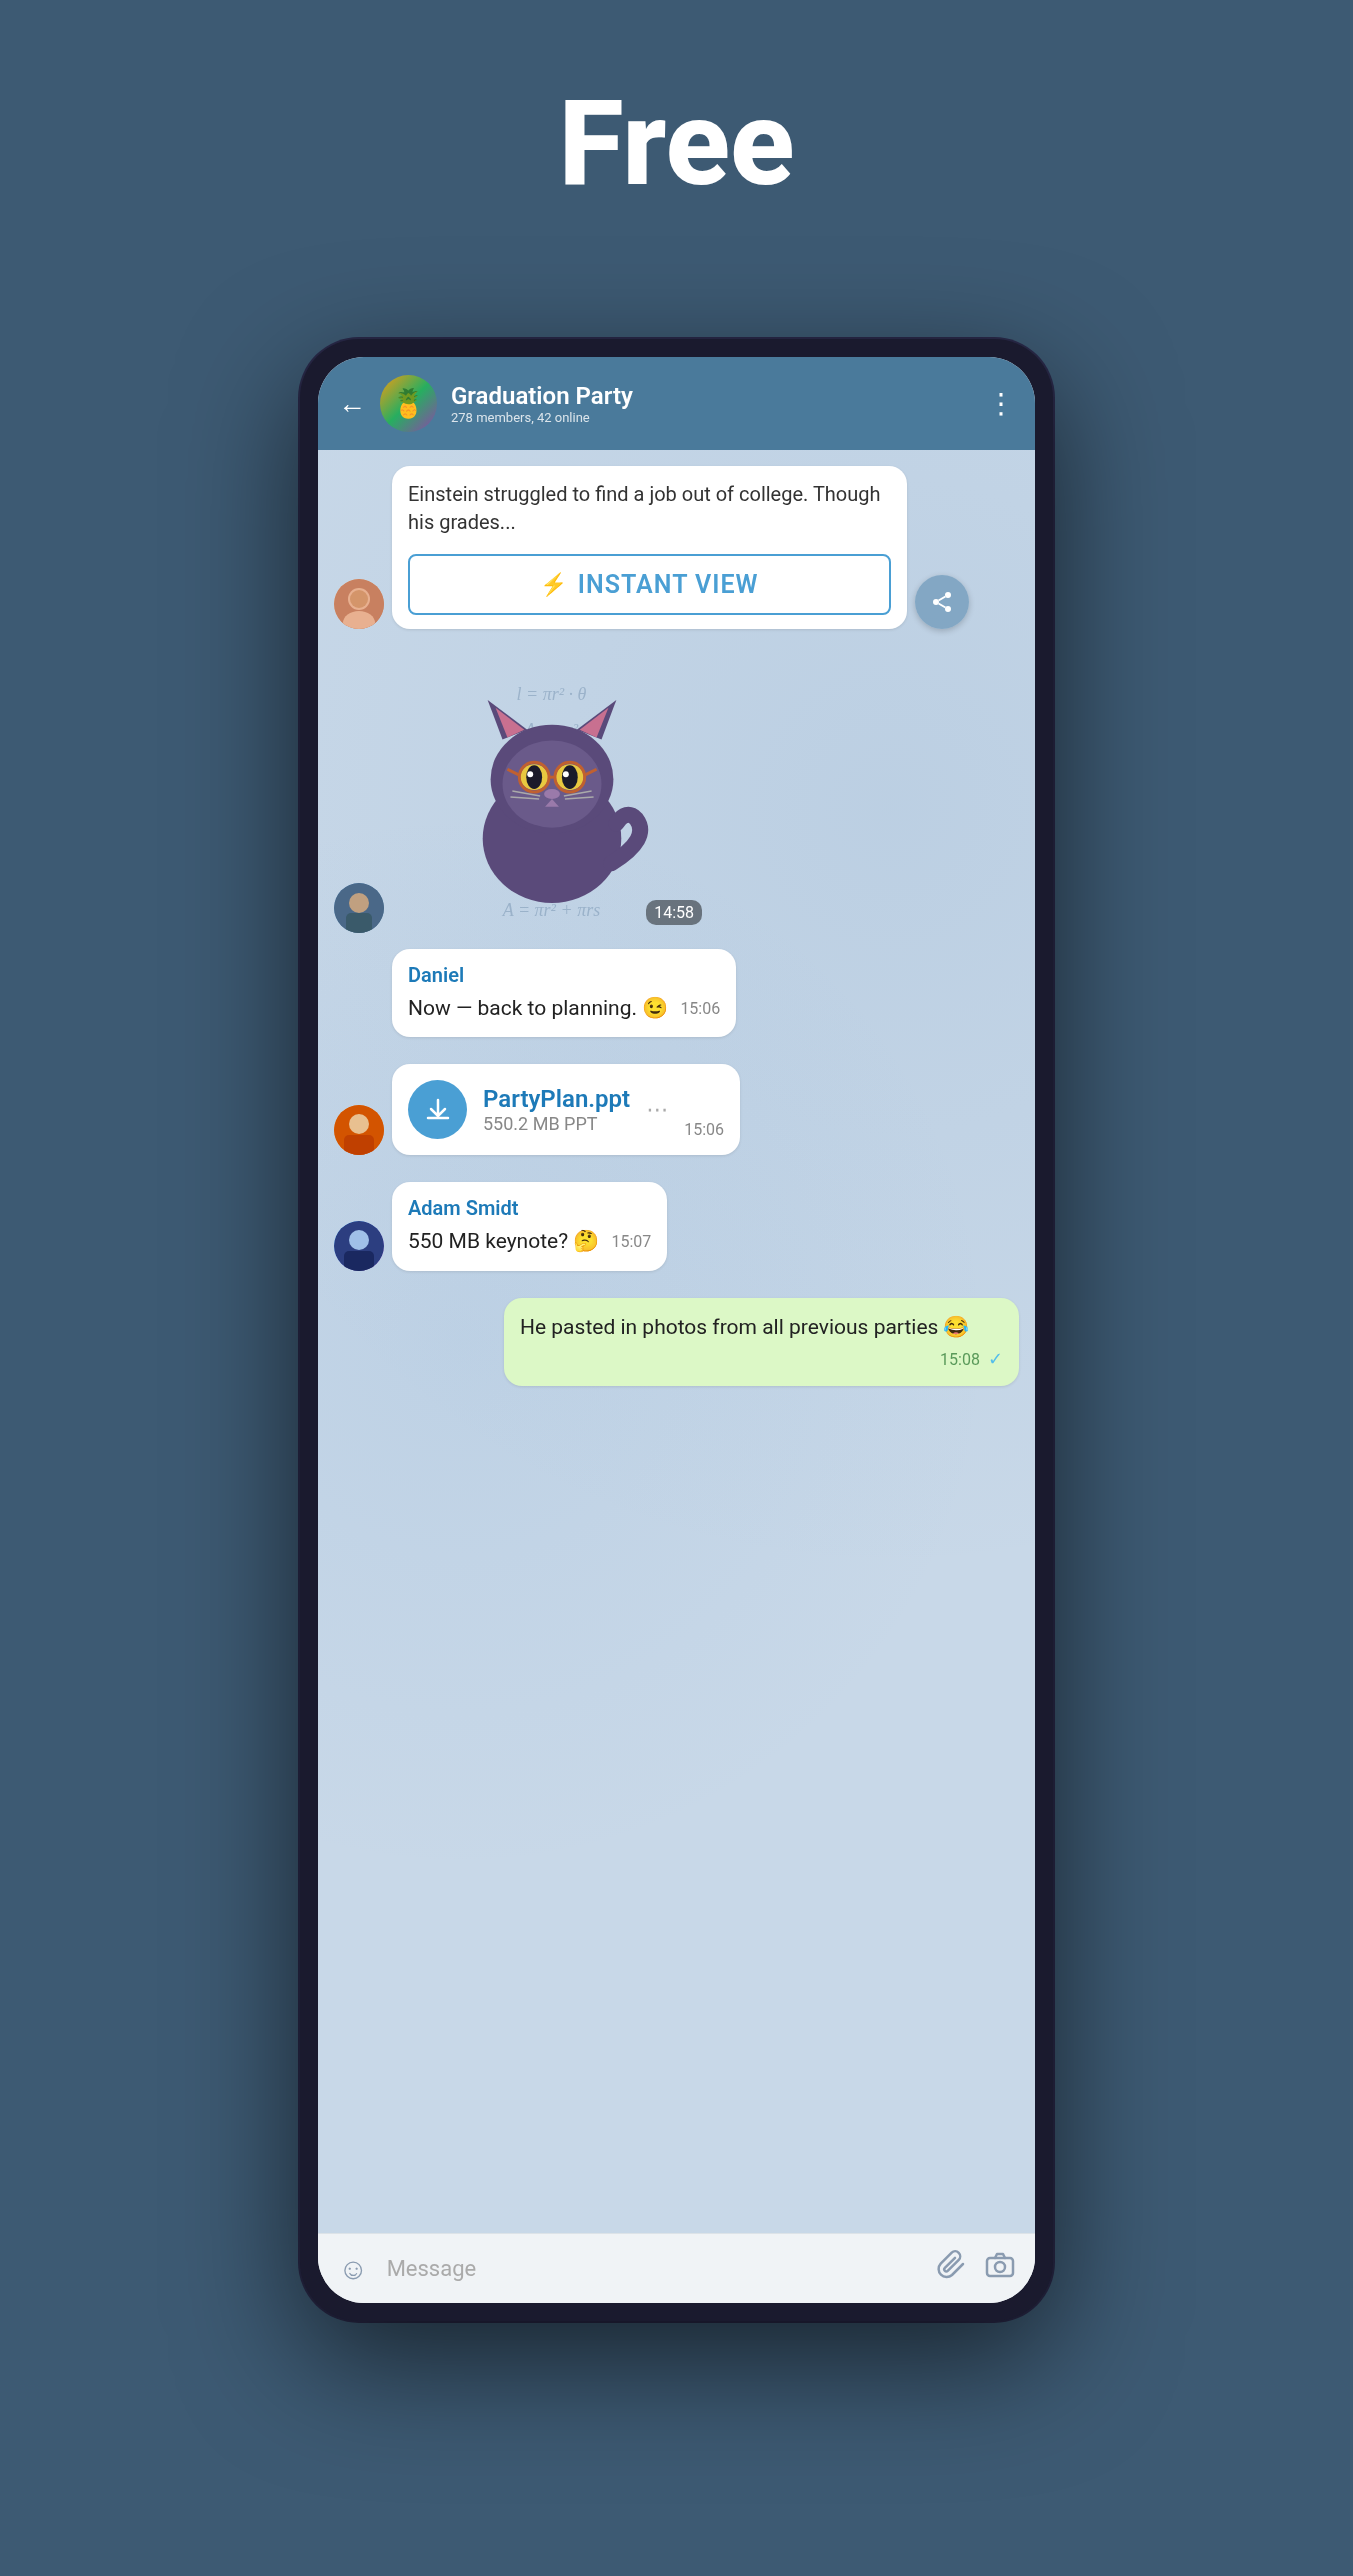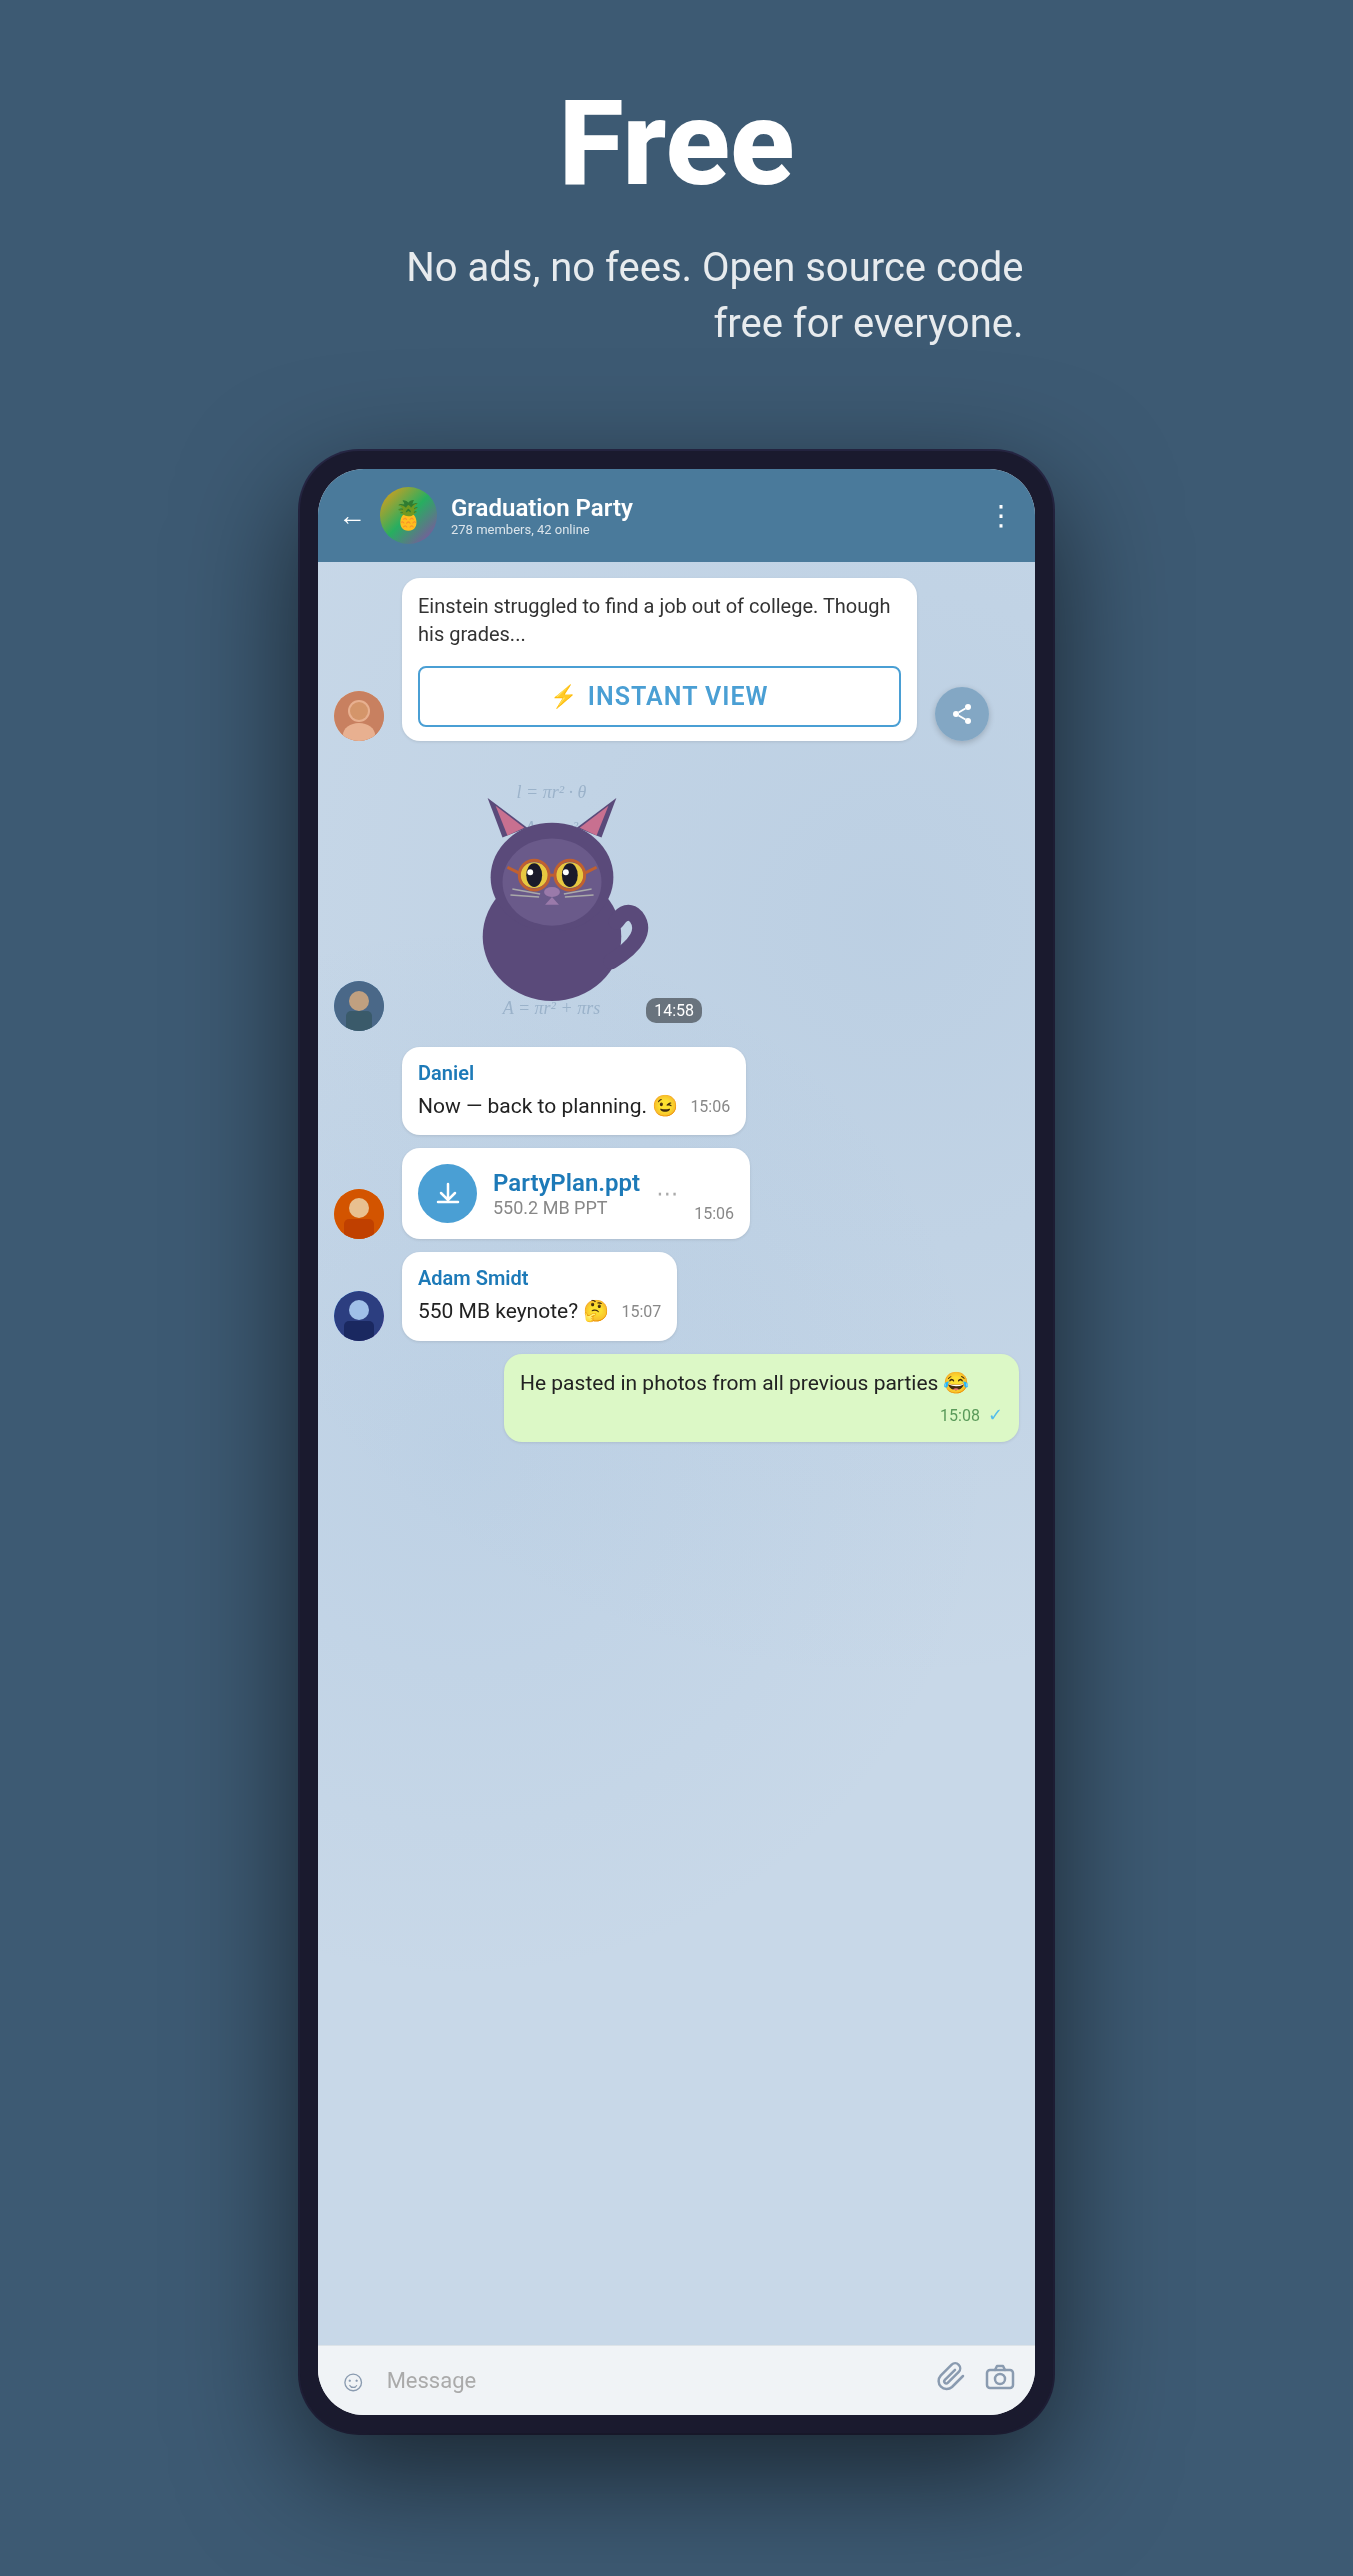--- a/index.html
+++ b/index.html
@@ -110,22 +110,22 @@
         radial-gradient(circle at 80% 20%, rgba(80,130,180,0.1) 0%, transparent 50%);
       min-height: 1783px;
       padding: 16px 16px 99px;
       position: relative;
     }
 
     
     .msg-row {
       display: flex;
       align-items: flex-end;
-      margin-bottom: 13px;
-      gap: 18px;
+      margin-bottom: 27px;
+      gap: 8px;
     }
     .msg-row.right {
       flex-direction: row-reverse;
     }
 
     .avatar-sm {
       width: 50px;
       height: 50px;
       border-radius: 50%;
       flex-shrink: 0;
@@ -374,21 +374,20 @@
     .avatar-spacer {
       width: 50px;
       flex-shrink: 0;
     }
   </style>
 </head>
 <body>
 
 <div class="hero">
   <h1 class="hero-title">Free</h1>
-  <p class="hero-subtitle">No ads, no fees. Open source code free for everyone.</p>
 </div>
 
 <div class="phone-wrapper">
   <div class="phone-outer">
     <div class="phone-inner">
 
       <div class="chat-header">
         <span class="back-btn">←</span>
         <div class="chat-avatar">🍍</div>
         <div class="chat-info">

